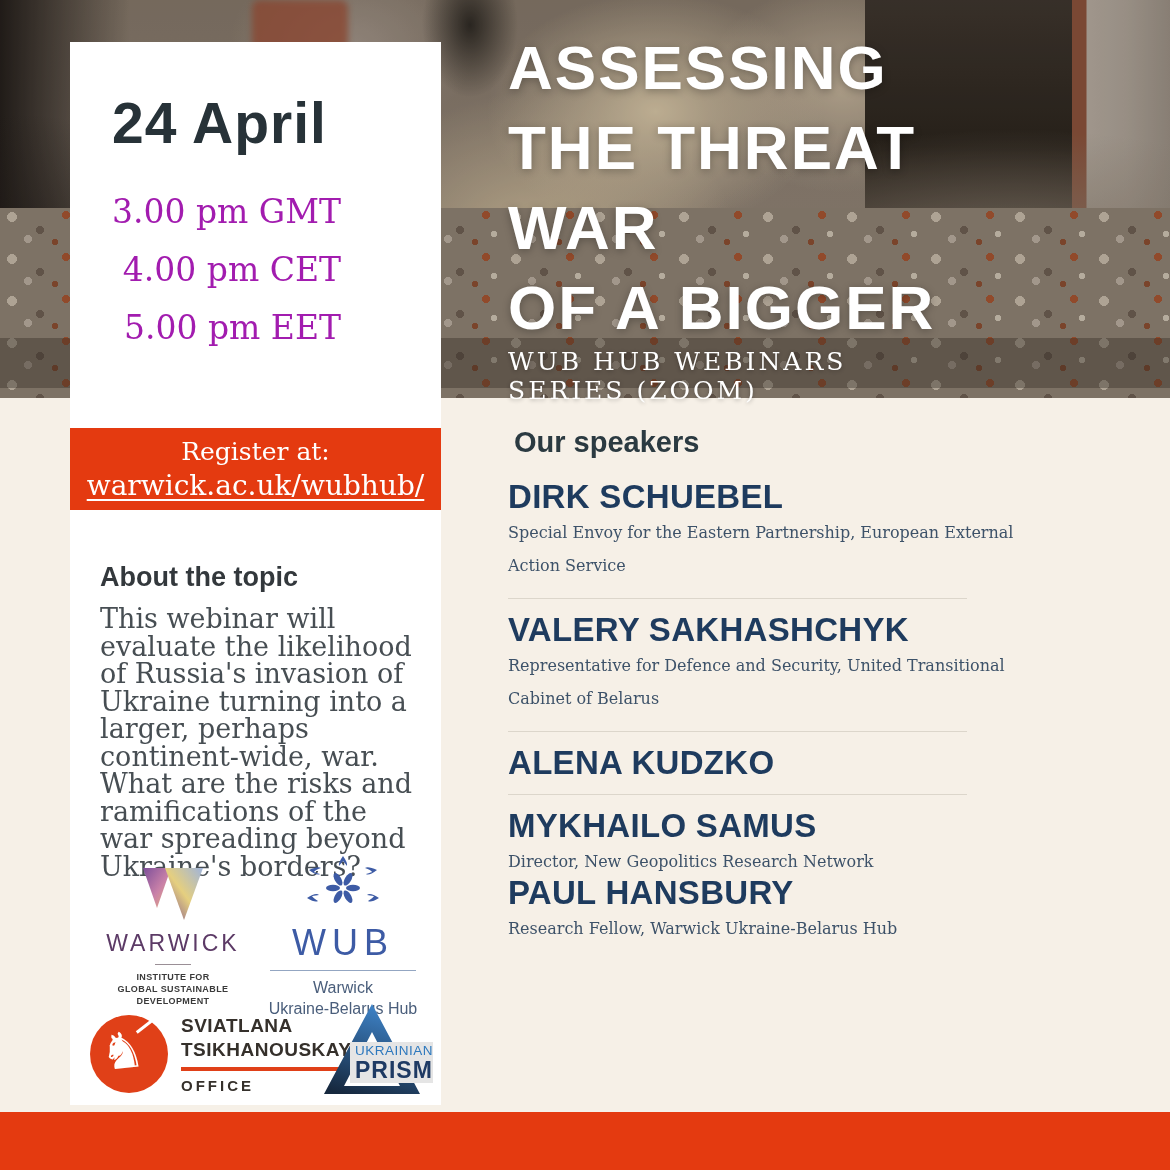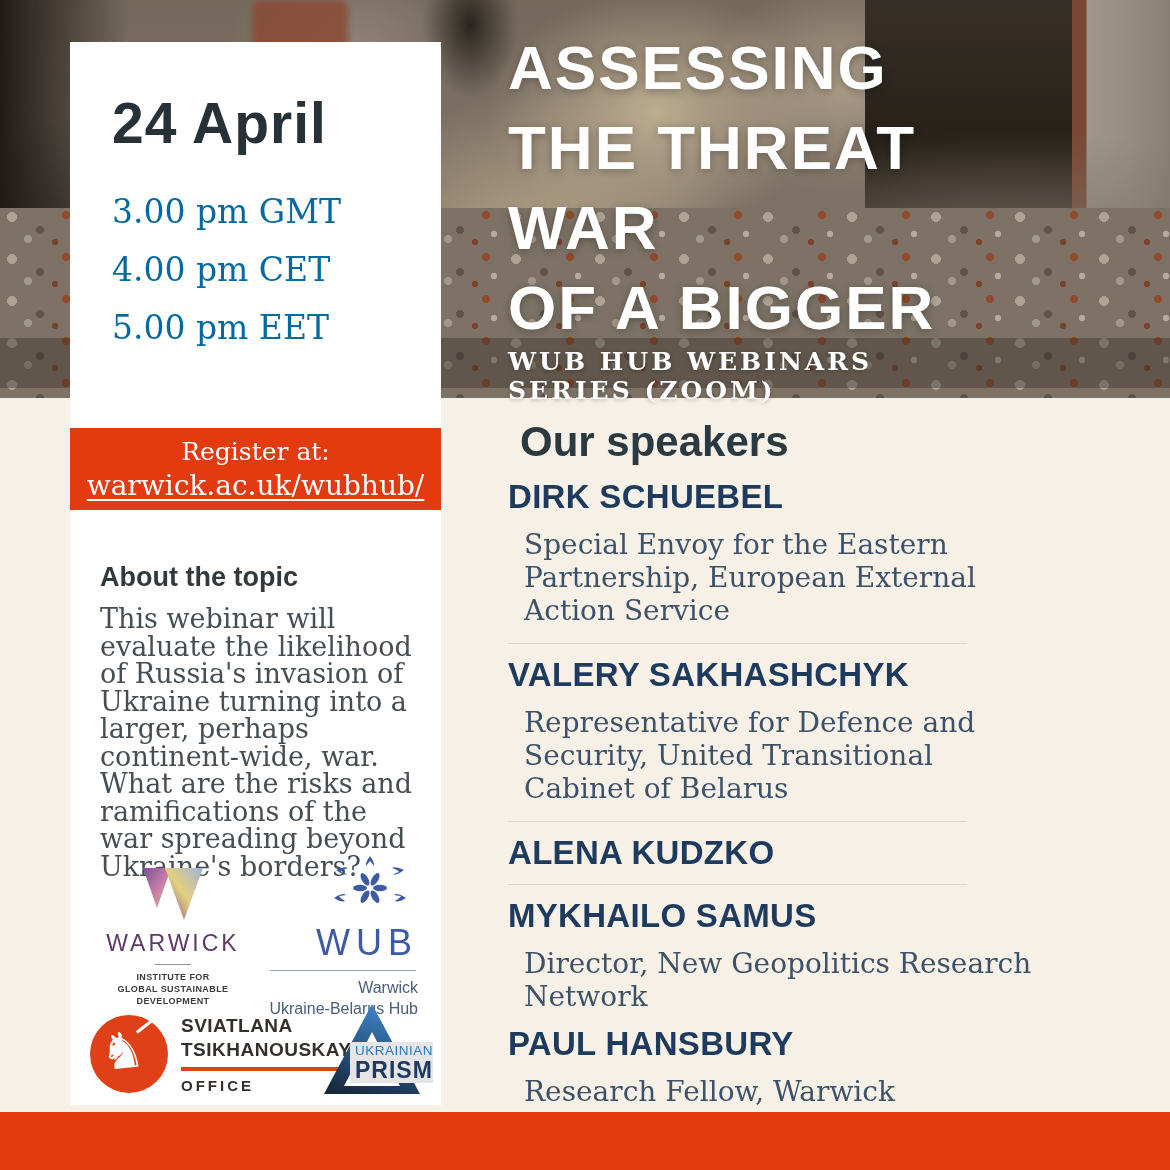--- a/index.html
+++ b/index.html
@@ -40,68 +40,68 @@
   .ph-rubble-mound{position:absolute;right:0;bottom:120px;width:520px;height:150px;
     background:radial-gradient(ellipse at 70% 100%, rgba(141,129,115,.95), rgba(141,129,115,0) 70%);}
   .ph-overlay{position:absolute;inset:0;background:rgba(44,37,31,.16);}
   .ph-band{position:absolute;left:0;right:0;top:338px;height:50px;background:rgba(52,44,38,.40);}
 
   
   .title{position:absolute;left:508px;top:28px;width:640px;color:#FFFFFF;
          font-weight:700;font-size:62px;line-height:80px;letter-spacing:2px;
          font-family:"Liberation Sans",sans-serif;text-shadow:0 2px 8px rgba(0,0,0,.28);}
   .series{position:absolute;left:508px;top:347px;color:#FFFFFF;
-         font-family:"DejaVu Serif",serif;font-weight:700;font-size:25px;letter-spacing:3px;
+         font-family:"DejaVu Serif",serif;font-weight:400;font-size:25px;letter-spacing:3px;
          text-shadow:0 1px 4px rgba(0,0,0,.3);}
 
   
   .card{position:absolute;left:70px;top:42px;width:371px;height:1063px;background:#FFFFFF;}
   .date{position:absolute;left:42px;top:48px;font-size:57px;font-weight:700;
         color:#273238;letter-spacing:1px;}
   .times{position:absolute;left:42px;top:150px;font-family:"DejaVu Serif",serif;
-        font-size:33px;color:#0369a1;}
+        font-size:33px;color:#a21caf;text-align:right;}
   .times div{margin-bottom:19px;}
   .register{position:absolute;left:0;top:386px;width:371px;height:82px;background:#E43A10;
         color:#fff;text-align:center;font-family:"DejaVu Serif",serif;}
   .register .r1{padding-top:9px;font-size:25px;}
   .register .r2{font-size:28px;margin-top:3px;text-decoration:underline;text-underline-offset:4px;cursor:pointer;}
   .about-h{position:absolute;left:30px;top:520px;font-size:27px;font-weight:700;color:#33383C;}
   .about-p{position:absolute;left:30px;top:563px;width:324px;font-family:"DejaVu Serif",serif;
         font-size:27px;line-height:27.5px;color:#474E53;}
 
   
   .logo-warwick{position:absolute;left:28px;top:826px;width:150px;text-align:center;}
   .wk-name{font-size:23px;letter-spacing:3px;color:#5C3A66;margin-top:4px;}
   .wk-line{width:36px;border-top:1.5px solid #9a8f96;margin:7px auto 6px;}
   .wk-sub{font-size:9px;font-weight:700;color:#3A3A3A;letter-spacing:.4px;line-height:12px;}
 
-  .logo-wub{position:absolute;left:198px;top:812px;width:150px;text-align:right;}
+  .logo-wub{position:absolute;left:198px;top:812px;width:150px;text-align:center;}
   .wub-abbr{font-size:36px;letter-spacing:6px;color:#3D5BA5;margin-top:2px;}
   .wub-line{border:0;border-top:1px solid #93A6C2;margin:6px 2px 6px;}
   .wub-sub{font-size:16px;color:#4A5E7B;line-height:21px;}
 
   .logo-svt{position:absolute;left:20px;top:972px;display:flex;gap:13px;align-items:center;}
   .svt-circle{width:78px;height:78px;border-radius:50%;background:#E04018;position:relative;flex:0 0 auto;}
   .svt-knight{position:absolute;left:10px;top:8px;font-size:50px;line-height:56px;color:#fff;
         font-family:"DejaVu Sans",sans-serif;transform:rotate(-6deg);}
   .svt-sword{position:absolute;left:44px;top:8px;width:26px;height:3px;background:#fff;transform:rotate(-38deg);}
   .svt-t1{font-size:19px;font-weight:800;color:#35302B;letter-spacing:.5px;line-height:24px;}
   .svt-bar{height:4px;background:#E04018;margin:5px 0 6px;width:172px;}
   .svt-t3{font-size:15px;font-weight:800;color:#35302B;letter-spacing:3px;}
 
   .logo-prism{position:absolute;left:246px;top:958px;width:116px;height:100px;}
   .prism-text{position:absolute;left:34px;top:42px;background:#e5e5e5;padding:1px 0 1px 5px;}
   .prism-l1{font-size:13.5px;color:#2E79BE;letter-spacing:.5px;}
   .prism-l2{font-size:23px;font-weight:800;color:#1E3A63;letter-spacing:1px;line-height:24px;}
 
   
   .right{position:absolute;left:508px;top:420px;width:545px;}
-  .sec-head{font-size:42px;line-height:44px;font-weight:700;color:#2B3A41;margin:0 12px 18px;}
+  .sec-head{font-size:29px;line-height:44px;font-weight:700;color:#2B3A41;margin:0 6px 18px;}
   .sp-name{font-size:33px;line-height:30px;font-weight:700;color:#1E3B5E;margin:0 0 4px;letter-spacing:.3px;}
-  .sp-role{font-family:"DejaVu Serif",serif;font-size:28px;line-height:33px;color:#3D5269;margin:16px;}
+  .sp-role{font-family:"DejaVu Serif",serif;font-size:16px;line-height:33px;color:#3D5269;margin:0;}
   .sep{border:0;border-top:1px solid #DCD6CB;margin:16px 0;width:459px;}
   .mod-head{margin-top:18px;margin-bottom:12px;}
   .mod-role{max-width:500px;}
 
   
   .bottom-bar{position:absolute;left:0;top:1112px;width:1170px;height:58px;background:#E43A10;}
 </style>
 </head>
 <body>
 

